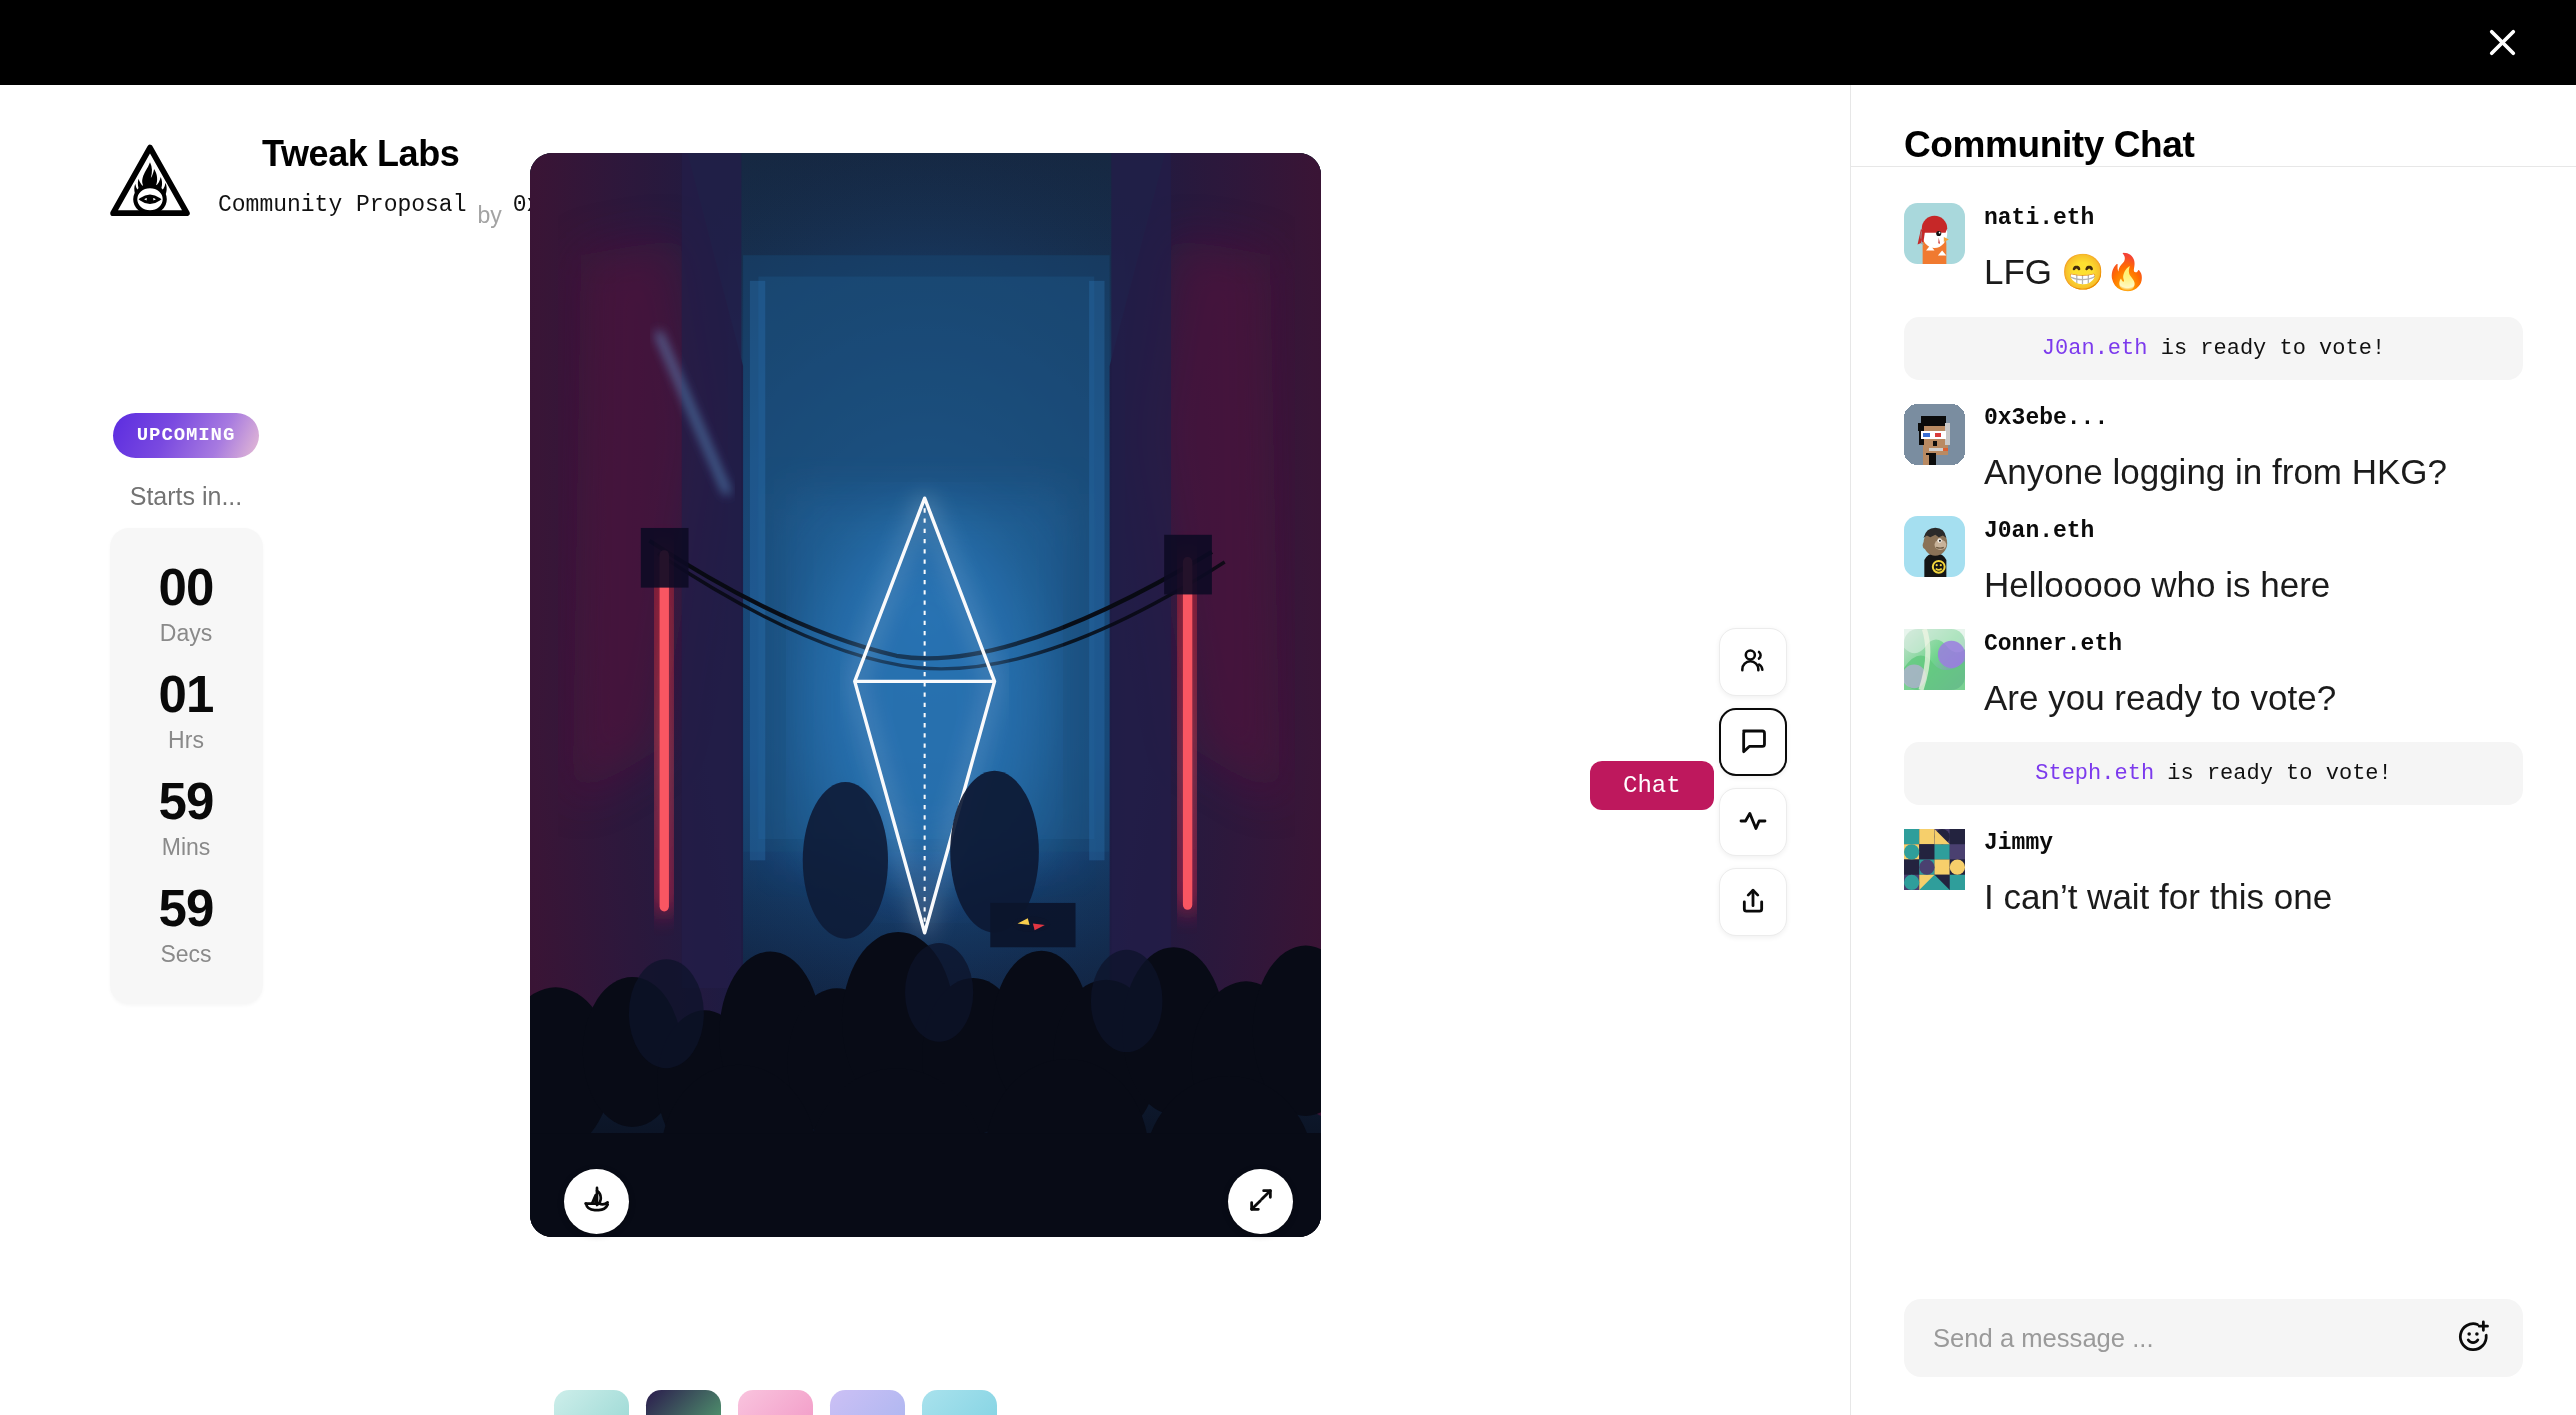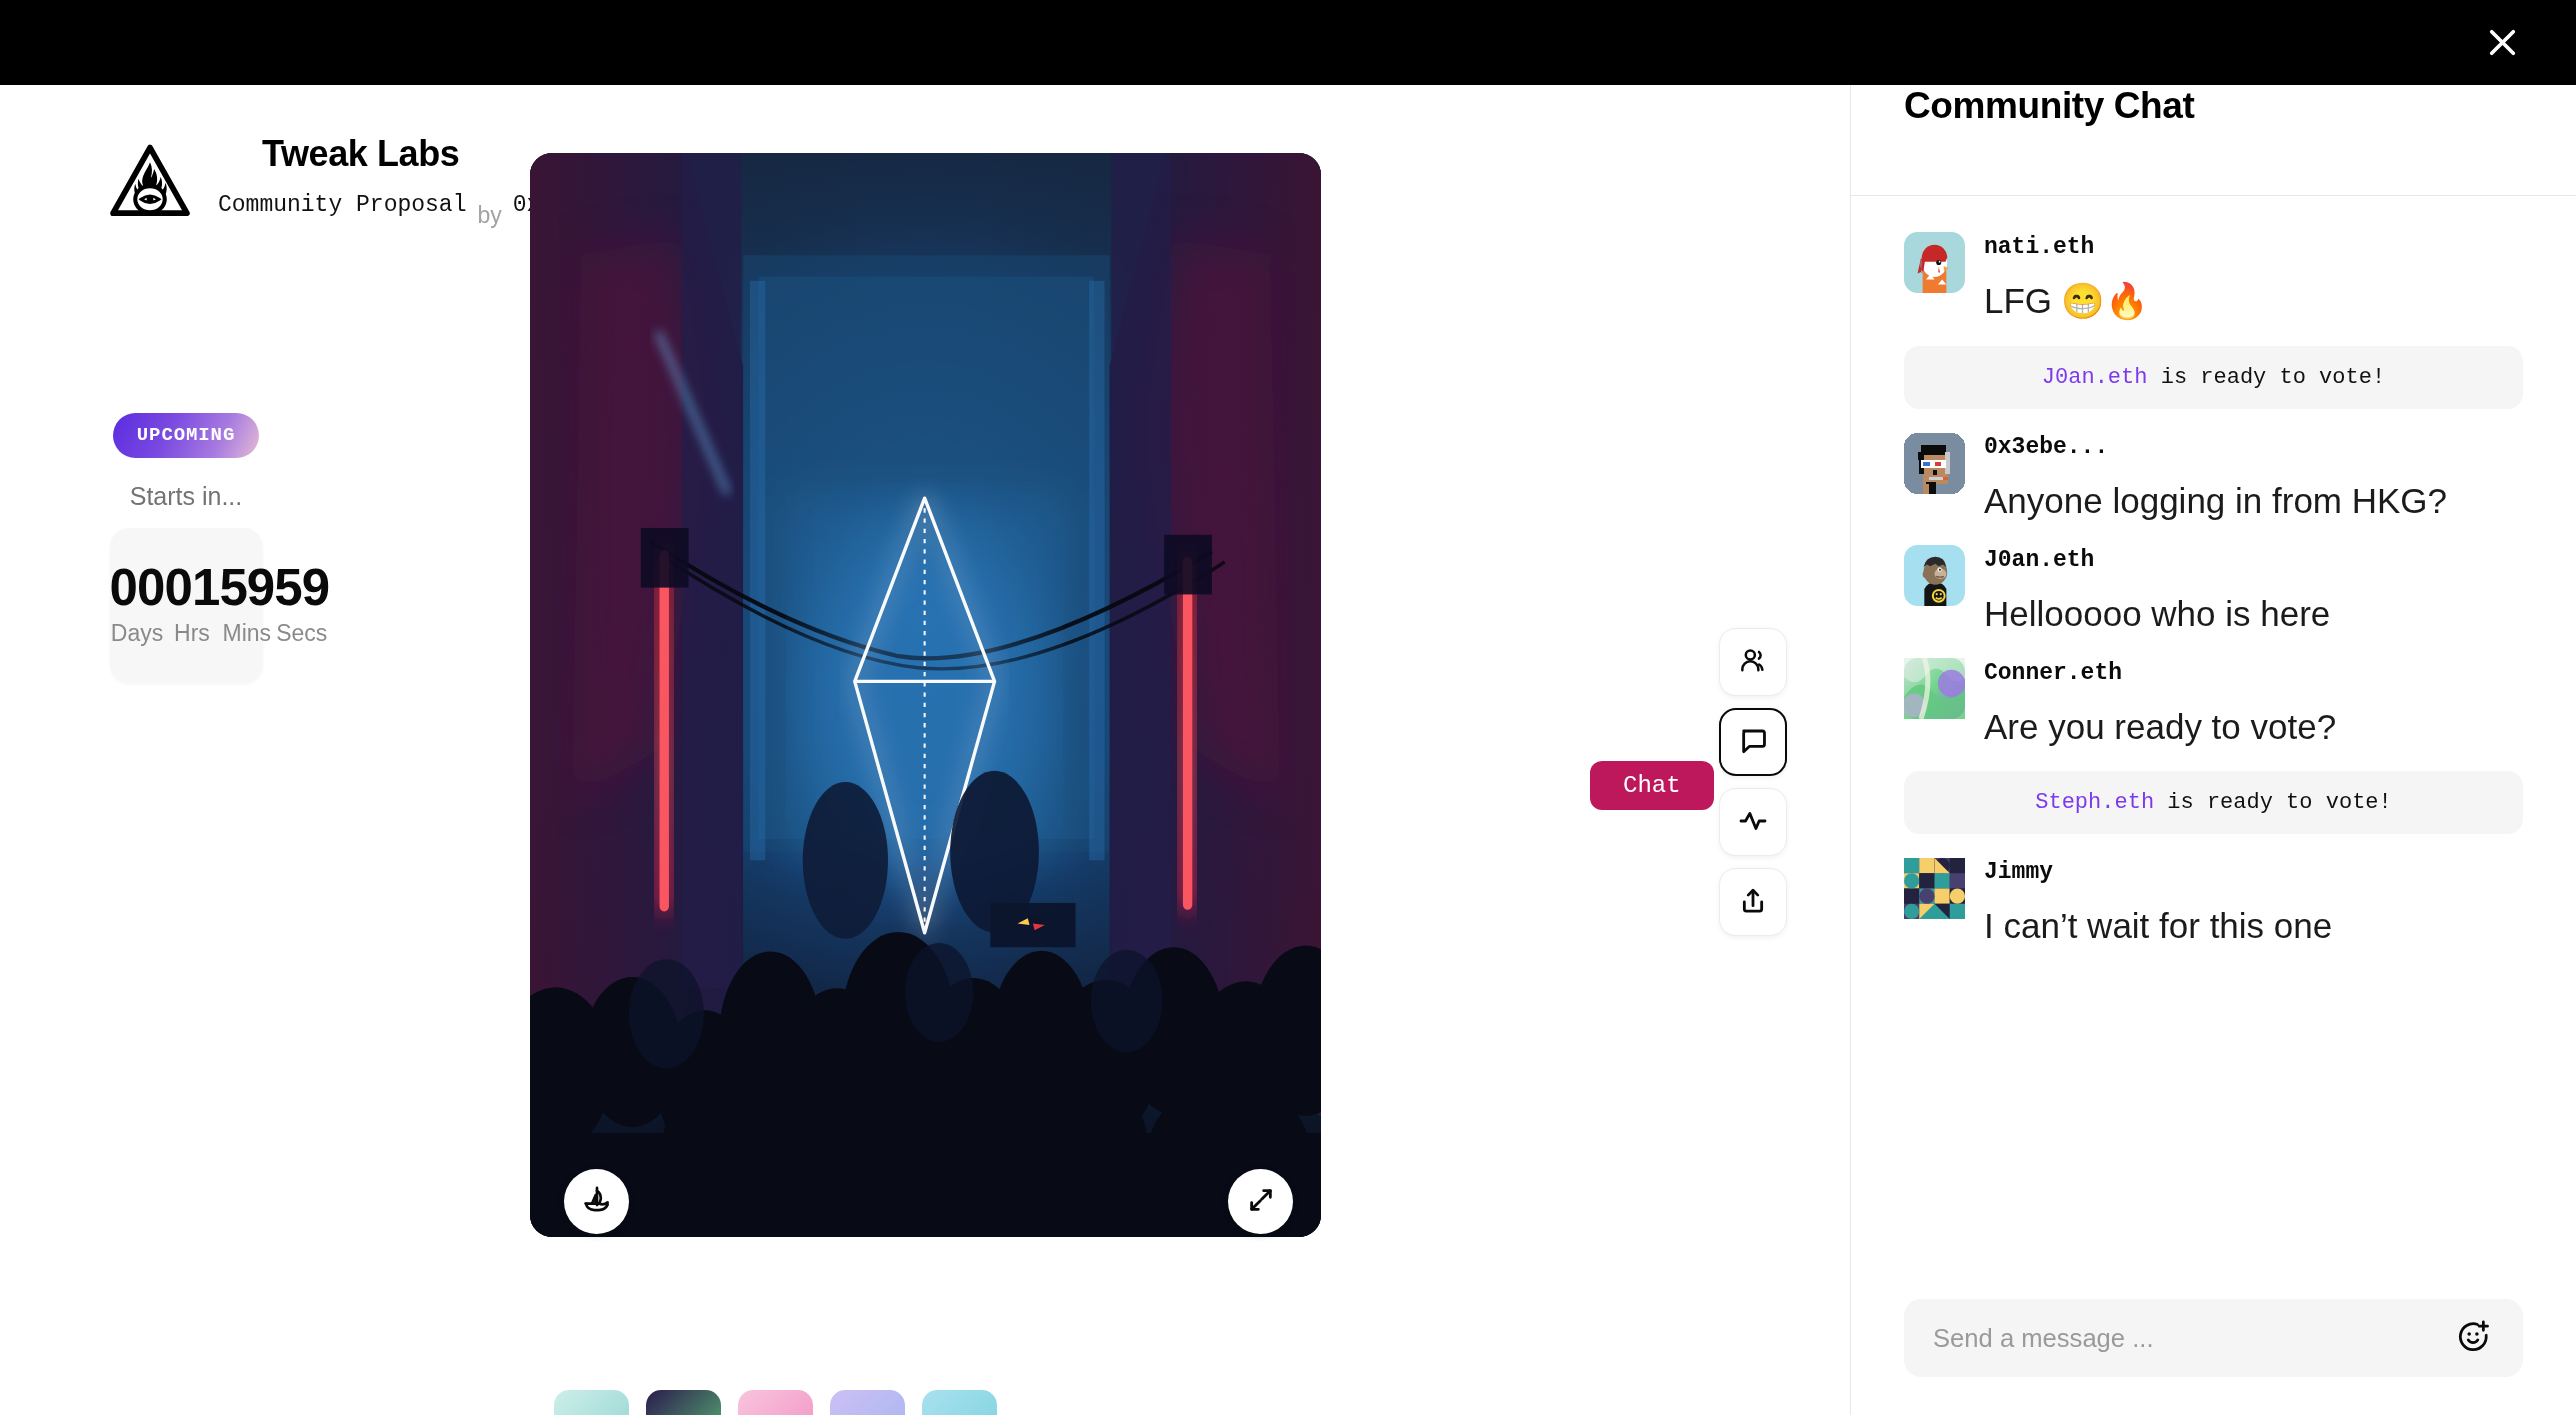--- a/index.html
+++ b/index.html
@@ -68,21 +68,21 @@
   .starts-in {
     margin-top: 24px;
     font-size: 25px; color: #737373;
   }
   .count-card {
     margin-top: 17px;
     width: 153px;
     background: #f7f7f7;
     border-radius: 19px;
     padding: 22px 0 25.6px;
-    display: flex; flex-direction: row; align-items: center;
+    display: flex; flex-direction: column; align-items: center;
     box-shadow: 0 1.7px 3.4px rgba(0,0,0,0.03);
   }
   .count-unit { display: flex; flex-direction: column; align-items: center; padding: 12px 0 10.2px; }
   .count-num { font-size: 51px; font-weight: bold; color: #0a0a0a; letter-spacing: -0.9px; line-height: 1; }
   .count-lbl { font-size: 23px; color: #8a8a8a; margin-top: 6.8px; }
 
   
   .art-card {
     position: absolute; top: 68px; left: 530px;
     width: 791px; height: 1084px;
@@ -130,22 +130,22 @@
 
   
   .chat-panel {
     position: absolute; top: 85px; left: 1850px;
     width: 726px; height: 1331px;
     background: #ffffff;
     border-left: 1.7px solid #e7e7e7;
     display: flex; flex-direction: column;
   }
   .chat-head {
-    height: 111px; flex: none;
-    display: flex; align-items: flex-start;
+    height: 82px; flex: none;
+    display: flex; align-items: flex-end;
     padding: 0 53px;
     border-bottom: 1.7px solid #e7e7e7;
   }
   .chat-title { font-size: 37px; font-weight: bold; color: #000; letter-spacing: -0.4px; }
 
   .chat-body {
     flex: 1 1 auto; overflow: hidden;
     padding: 36px 53px 0;
     display: flex; flex-direction: column; gap: 24px;
   }

